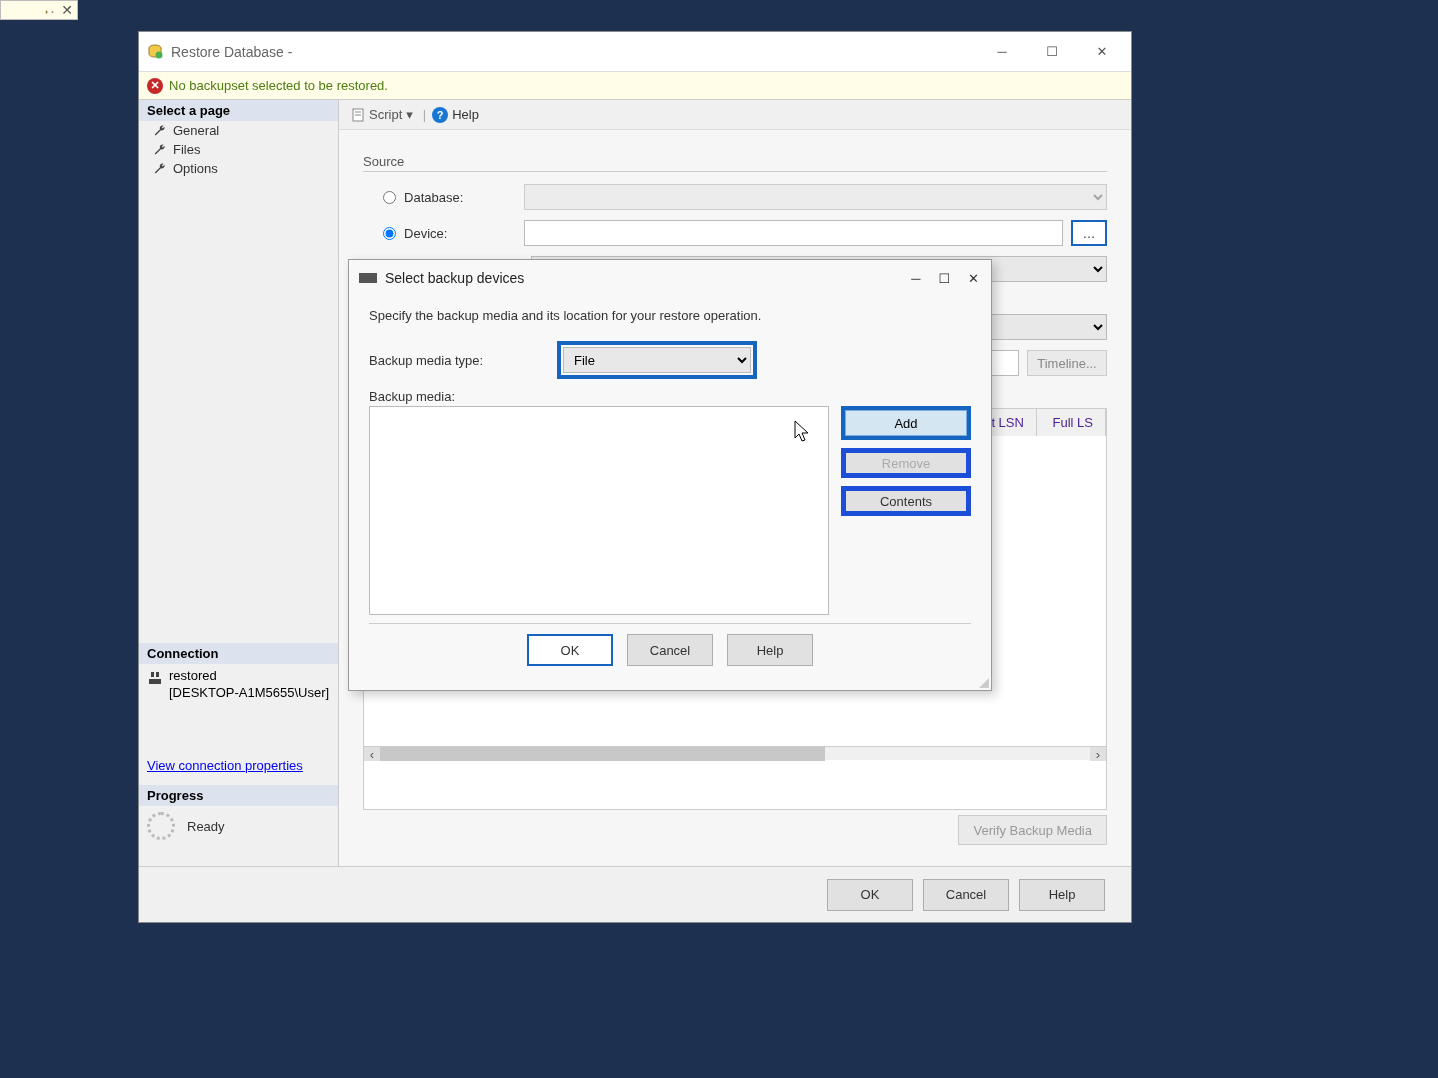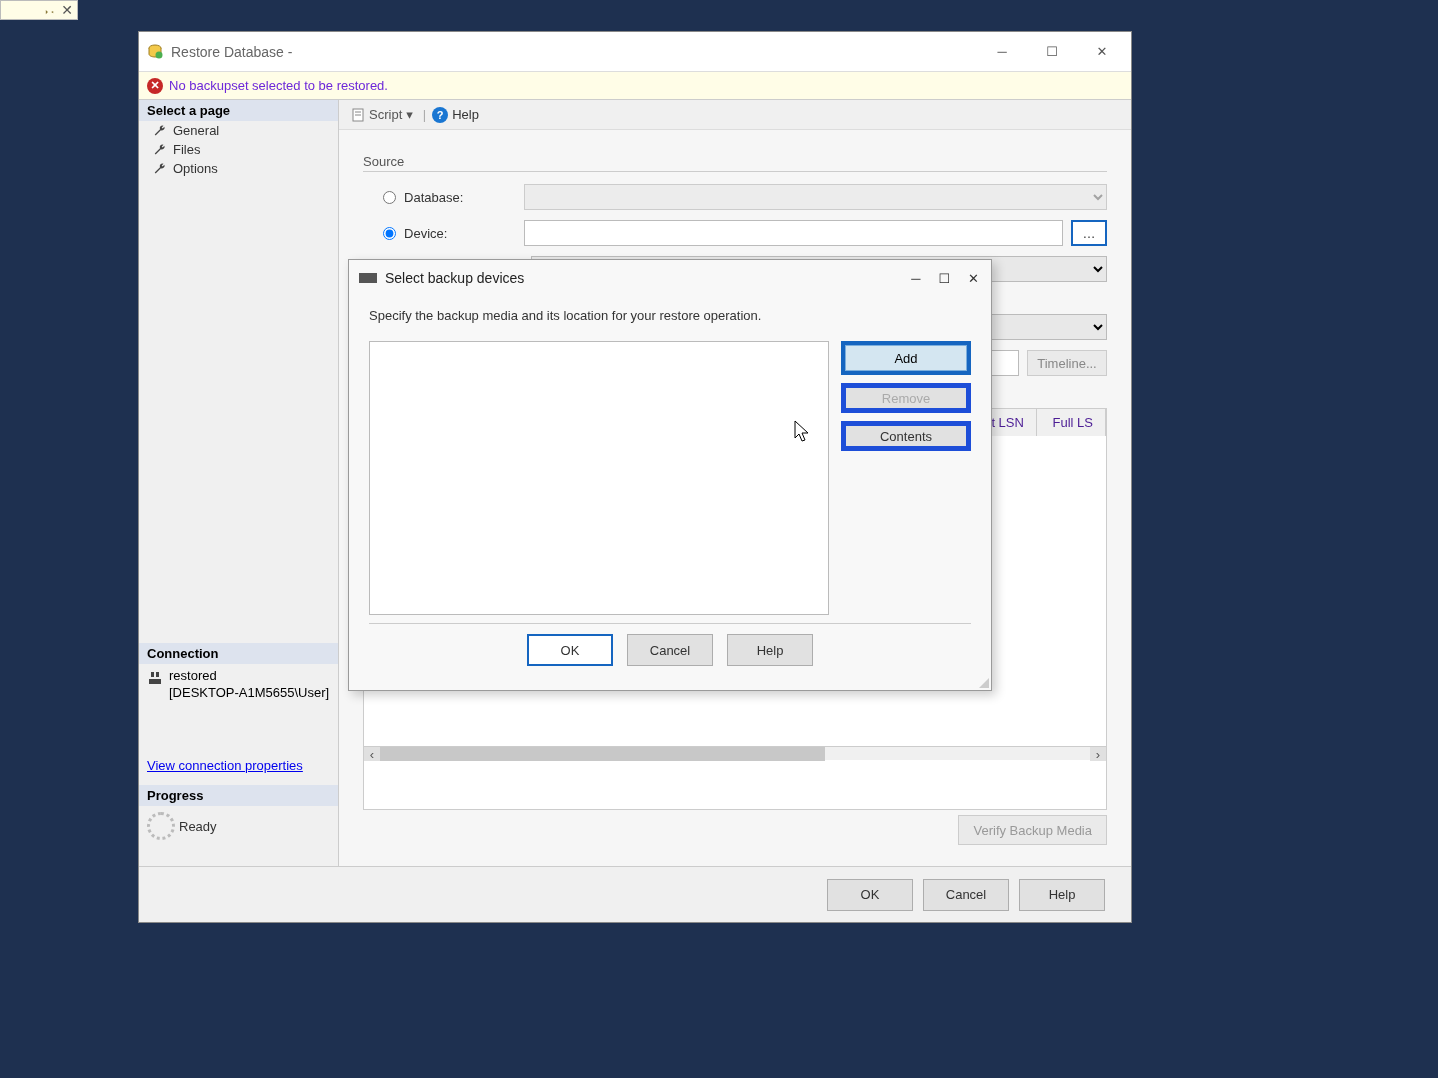--- a/index.html
+++ b/index.html
@@ -32,34 +32,34 @@
   
   .warn-strip {
     height: 28px; background: #fffde7; border-bottom: 1px solid #ccc;
     display: flex; align-items: center; gap: 6px; padding: 0 8px;
   }
   .warn-strip .icon {
     width: 16px; height: 16px; border-radius: 50%; background: #c62828;
     color: #fff; font-weight: bold; font-size: 11px;
     display: flex; align-items: center; justify-content: center;
   }
-  .warn-strip .msg { color: #6d28d9; }
+  .warn-strip .msg { color: #4d7c0f; }
   
   .body-row { flex: 1; display: flex; overflow: hidden; }
   
   .sidebar { width: 228px; background: #f0f0f0; border-right: 1px solid #ccc; display: flex; flex-direction: column; }
   .sidebar .section-title { background: #dde3ee; font-weight: bold; padding: 3px 8px; }
   .sidebar .page-item { display: flex; align-items: center; gap: 6px; padding: 2px 14px; color: #333; }
   .wrench { width: 14px; height: 14px; }
   .sidebar .conn-block { padding: 4px 8px 8px 8px; }
   .sidebar .conn-row { display: flex; align-items: flex-start; gap: 6px; }
   .sidebar .conn-icon { width: 16px; height: 16px; margin-top: 2px; }
   .sidebar .conn-text { line-height: 1.3; }
   .sidebar .view-props { display: block; margin: 48px 8px 12px 8px; color: #0000EE; text-decoration: underline; cursor: pointer; }
-  .sidebar .progress-block { padding: 6px 8px; display: flex; align-items: center; gap: 4px; }
+  .sidebar .progress-block { padding: 6px 8px; display: flex; align-items: center; gap: 12px; }
   .progress-ring { width: 28px; height: 28px; border: 3px dotted #bbb; border-radius: 50%; }
   .progress-label { color: #333; }
   
   .content { flex: 1; background: #f6f6f6; display: flex; flex-direction: column; position: relative; }
   .toolbar { height: 30px; display: flex; align-items: center; gap: 2px; padding: 0 8px; border-bottom: 1px solid #ddd; background: #f0f0f0; }
   .toolbar .script-btn { display: flex; align-items: center; gap: 4px; color: #555; padding: 2px 4px; }
   .toolbar .sep { color: #aaa; margin: 0 4px; }
   .toolbar .help-btn { display: flex; align-items: center; gap: 4px; color: #333; }
   .help-circle { width: 16px; height: 16px; border-radius: 50%; background: #1976d2; color: #fff; font-size: 11px; font-weight: bold; display: flex; align-items: center; justify-content: center; }
   
@@ -294,20 +294,31 @@
       <span class="title">Select backup devices</span>
     </div>
     <div class="controls">
       <span>─</span>
       <span>☐</span>
       <span>✕</span>
     </div>
   </div>
   <div class="sub-body">
     <div class="sub-desc">Specify the backup media and its location for your restore operation.</div>
+    <div class="sub-row">
+      <span class="lbl">Backup media type:</span>
+      <div class="media-type-wrap">
+        <select class="media-type">
+          <option>File</option>
+        </select>
+      </div>
+    </div>
+    <div class="sub-row" style="margin-bottom:2px">
+      <span class="lbl">Backup media:</span>
+    </div>
     <div class="media-row">
       <div class="media-list"></div>
       <div class="media-btns">
         <div class="add-wrap">
           <button class="add-btn">Add</button>
         </div>
         <button class="media-btn disabled">Remove</button>
         <button class="media-btn">Contents</button>
       </div>
     </div>

